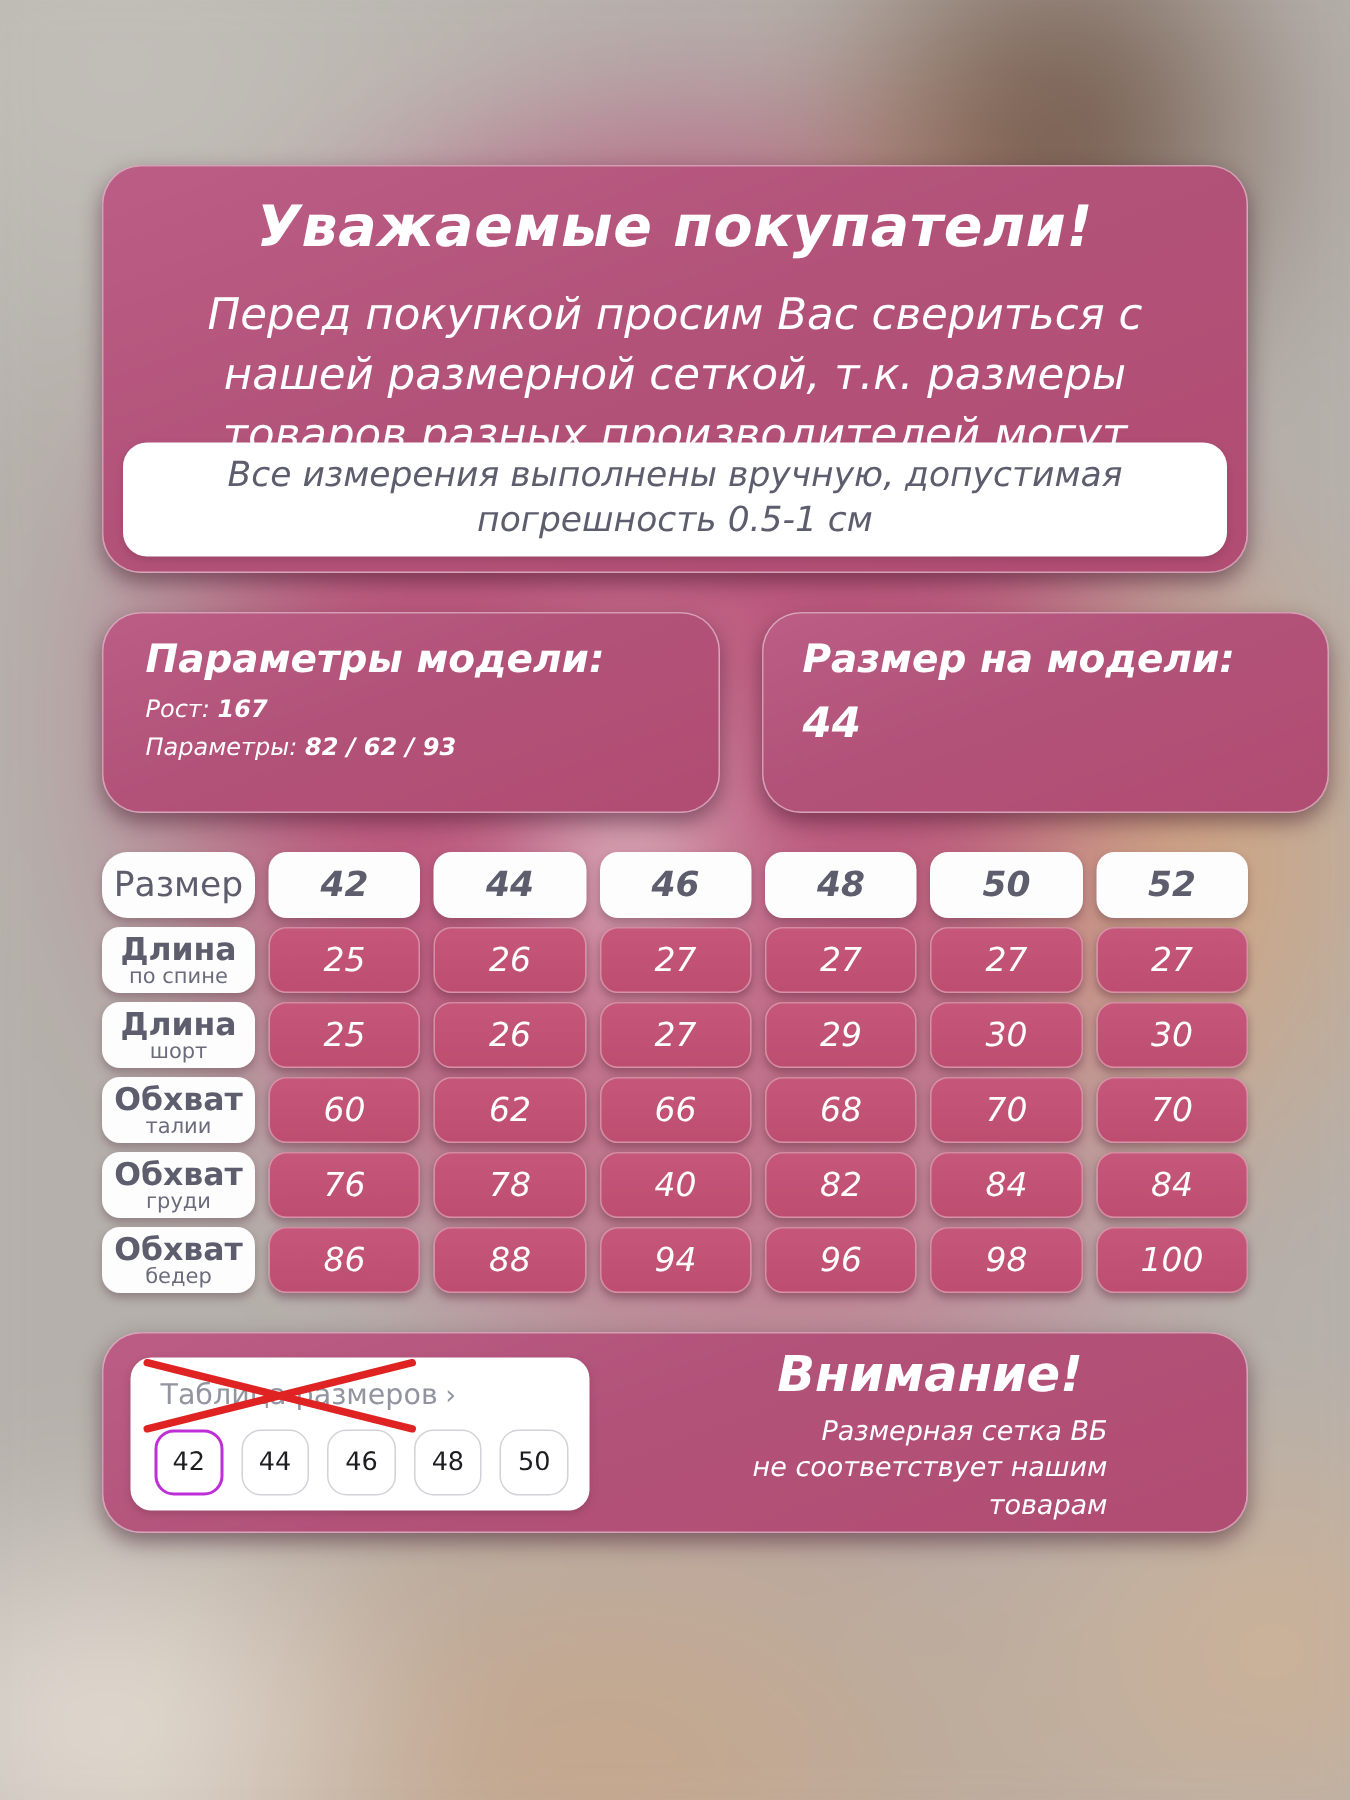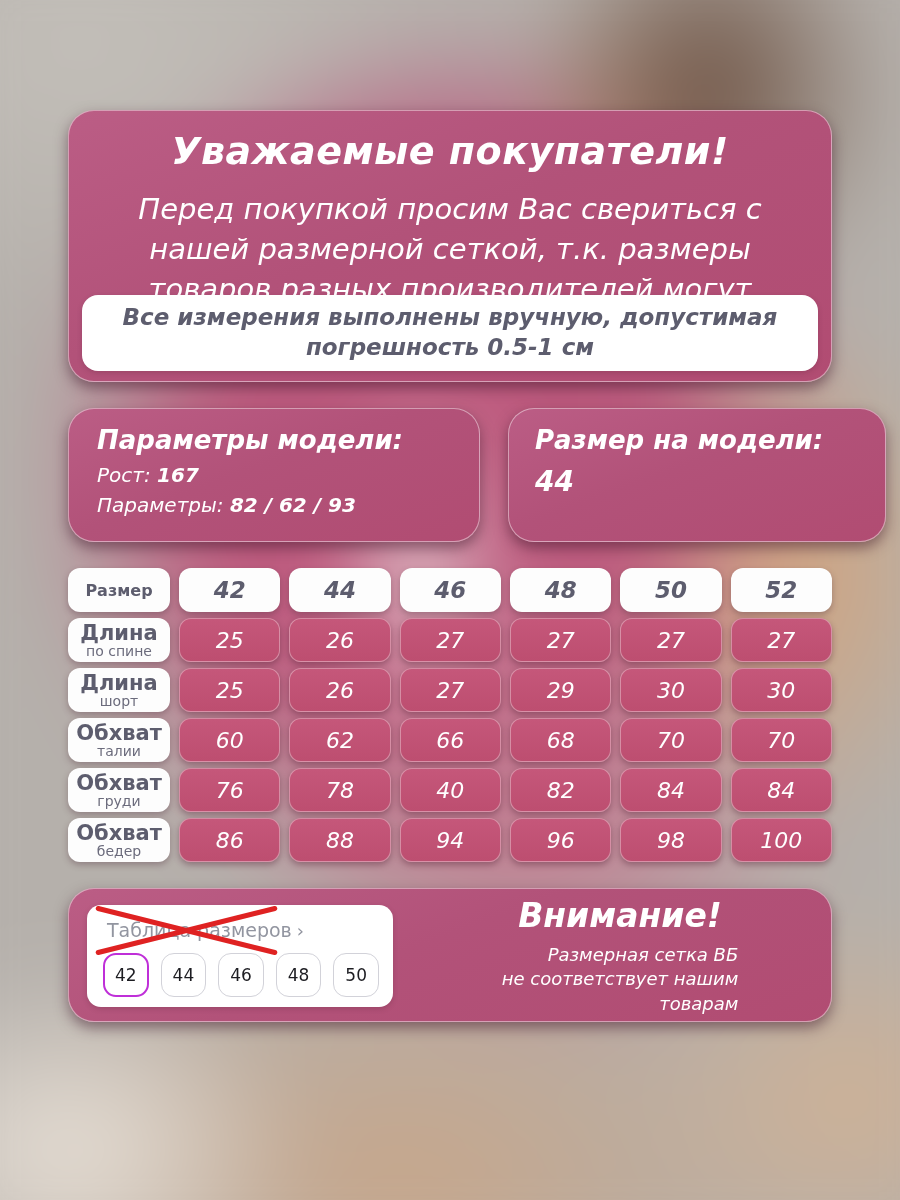--- a/index.html
+++ b/index.html
@@ -40,28 +40,28 @@
   
   .banner { left:68px; top:110px; width:764px; height:272px; text-align:center; }
   .banner-title { margin-top:18px; font-size:38px; font-weight:bold; font-style:italic; letter-spacing:.5px; }
   .banner-body {
     margin:16px 56px 12px; font-size:29px; font-weight:400; font-style:italic; line-height:1.38;
   }
   .banner-note {
     position:absolute; left:13px; right:13px; bottom:10px; height:76px;
     background:#fff; border-radius:16px;
     display:flex; align-items:center; justify-content:center;
-    color:#5d5d6e; font-size:23px; font-weight:700; font-style:italic; line-height:1.3;
+    color:#5d5d6e; font-size:23px; font-weight:400; font-style:italic; line-height:1.3;
     padding:0 30px; box-shadow:0 2px 5px rgba(90,40,60,.25);
   }
   
   .params-left { left:68px; top:408px; width:412px; height:134px; padding:16px 28px; }
   .params-right { left:508px; top:408px; width:378px; height:134px; padding:16px 26px; }
   .panel-heading { font-size:26px; font-weight:bold; font-style:italic; margin-bottom:8px; }
-  .param-line { font-size:20px; font-style:italic; margin-top:6px; }
+  .param-line { font-size:16px; font-style:italic; margin-top:6px; }
   .param-line .val { font-weight:bold; }
   .big-size-value { font-size:28px; font-weight:bold; font-style:italic; margin-top:10px; }
   
   .size-table {
     position:absolute; left:68px; top:568px; width:764px;
     display:grid; grid-template-columns:102px repeat(6, 1fr);
     column-gap:9px; row-gap:6px;
   }
   .cell {
     height:44px; border-radius:12px;
@@ -70,21 +70,21 @@
   .cell.white {
     background:#fdfdfd; color:#5d5d6e;
     box-shadow:0 3px 6px rgba(80,45,60,.35);
   }
   .cell.pink {
     background:linear-gradient(180deg, #c5577a 0%, #bd4e70 100%);
     border:1px solid rgba(255,255,255,.35);
     box-shadow:0 3px 6px rgba(80,30,50,.4);
     color:#fff; font-style:italic; font-size:22px;
   }
-  .label-head { font-size:16px; font-weight:bold; }
+  .label-head { font-size:23px; font-weight:normal;border-radius:17px; }
   .size-head { font-size:23px; font-weight:600; font-style:italic; color:#63637a; }
   .row-label { flex-direction:column; line-height:1.05; }
   .lab-main { font-size:21px; font-weight:bold; }
   .lab-sub { font-size:14px; color:#6b6b7c; }
   
   .wb-panel { left:68px; top:888px; width:764px; height:134px; }
   .wb-card {
     position:absolute; left:18px; top:16px; width:306px; height:102px;
     background:#fff; border-radius:14px; padding:12px 14px;
     box-shadow:0 2px 5px rgba(90,40,60,.25);

